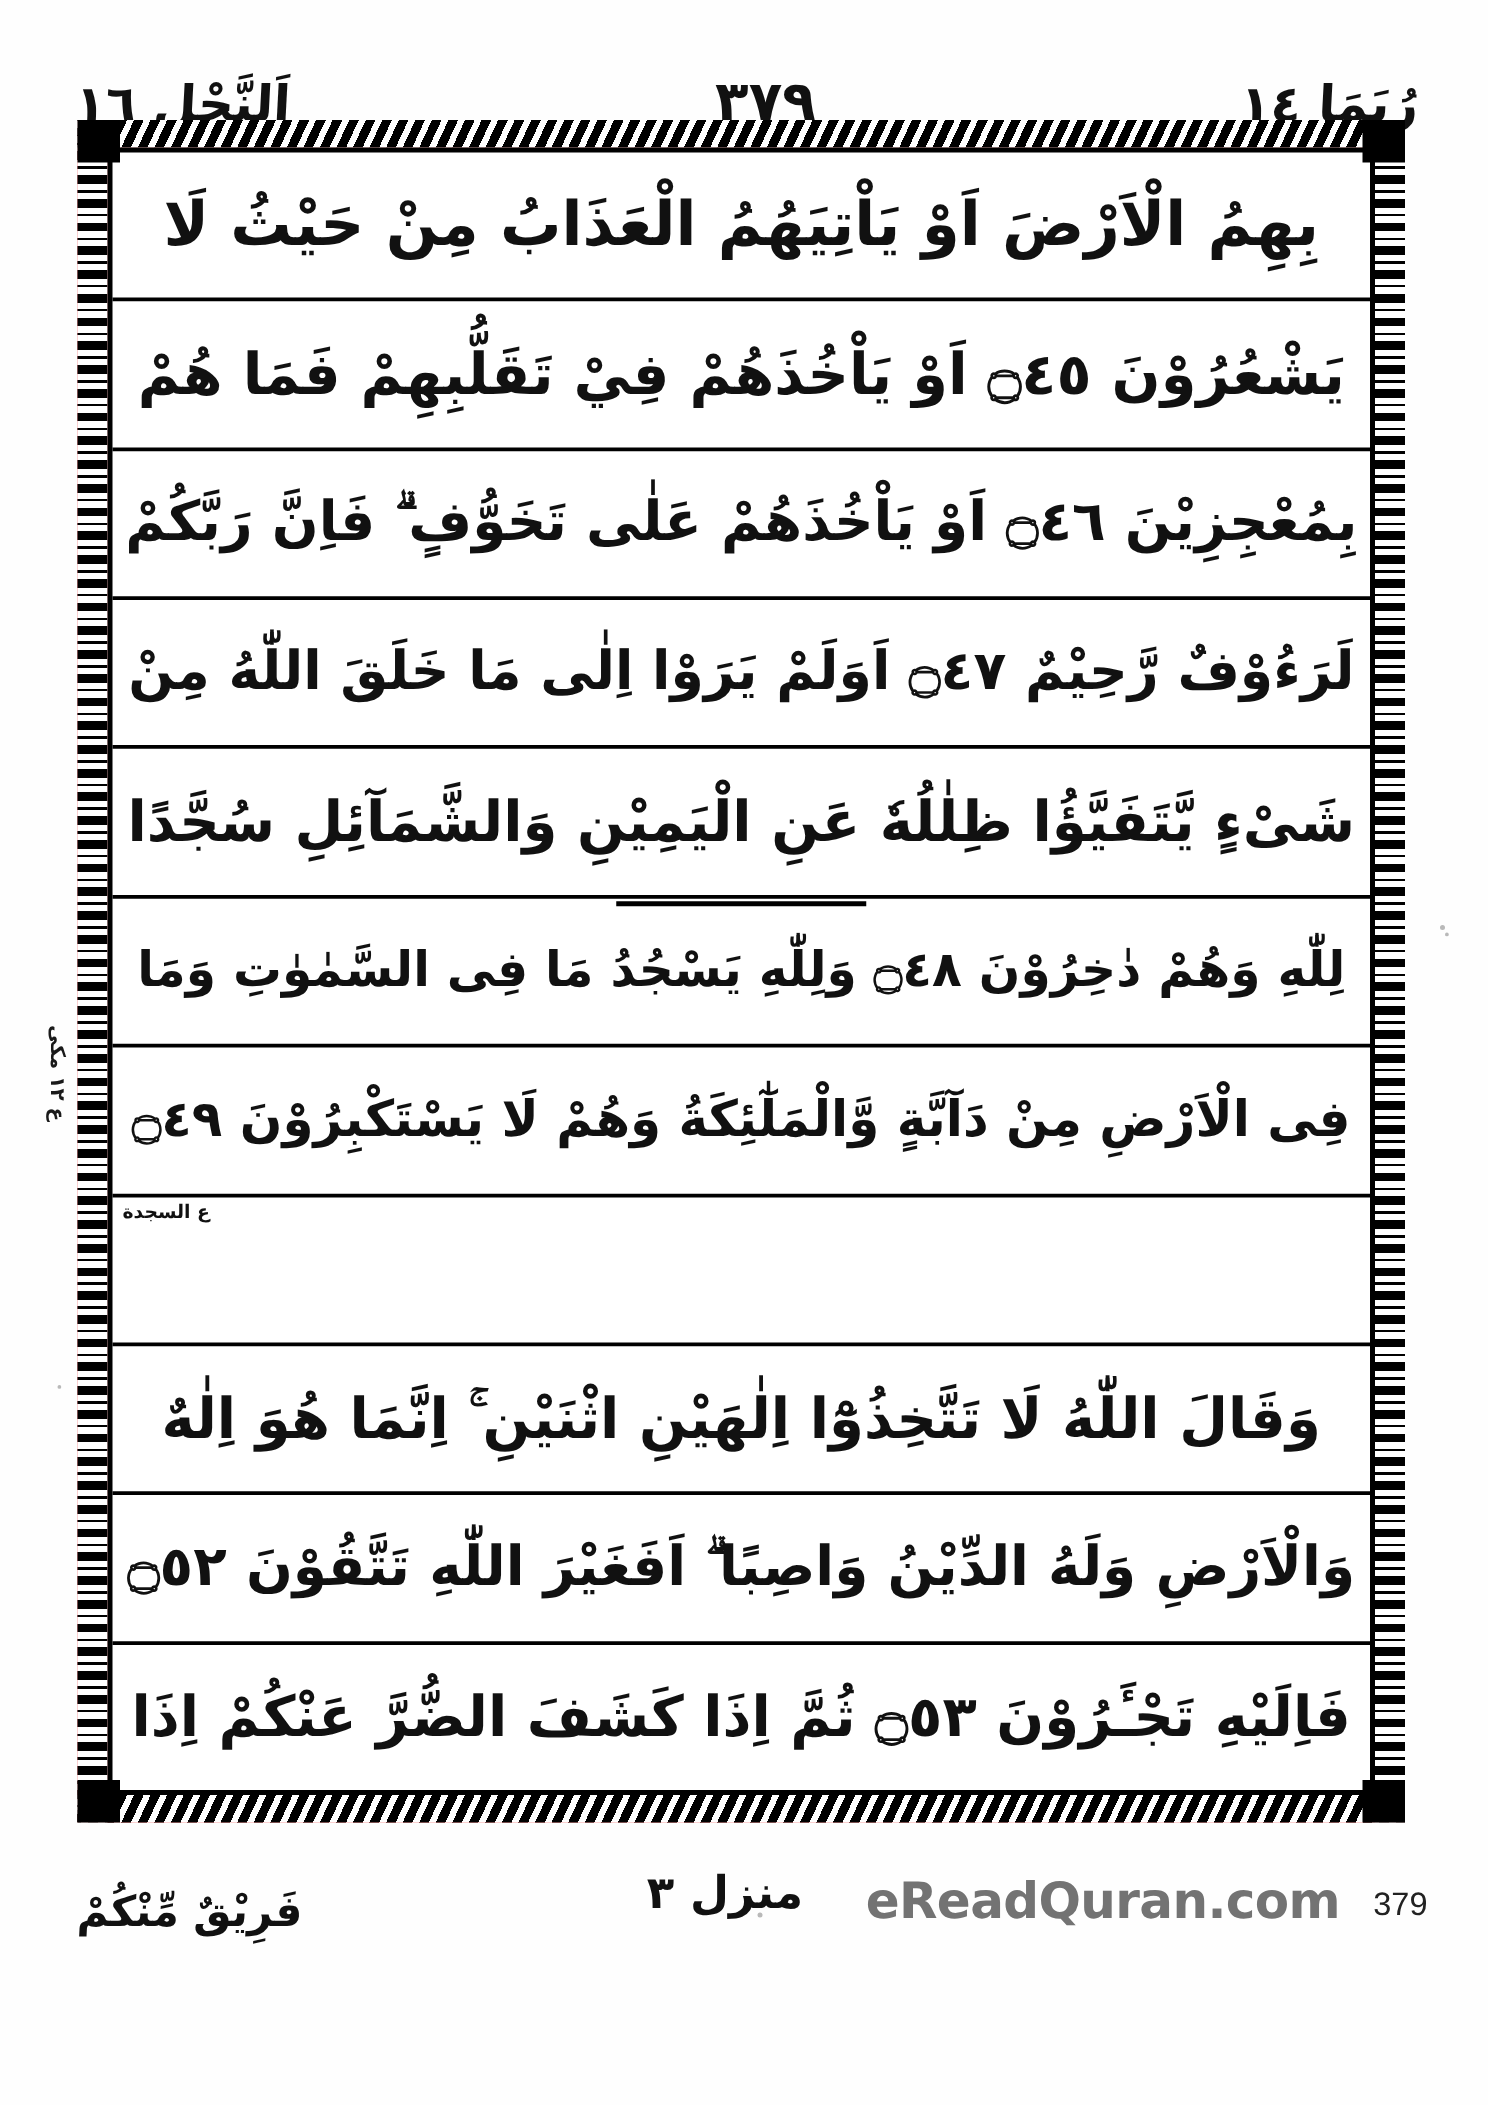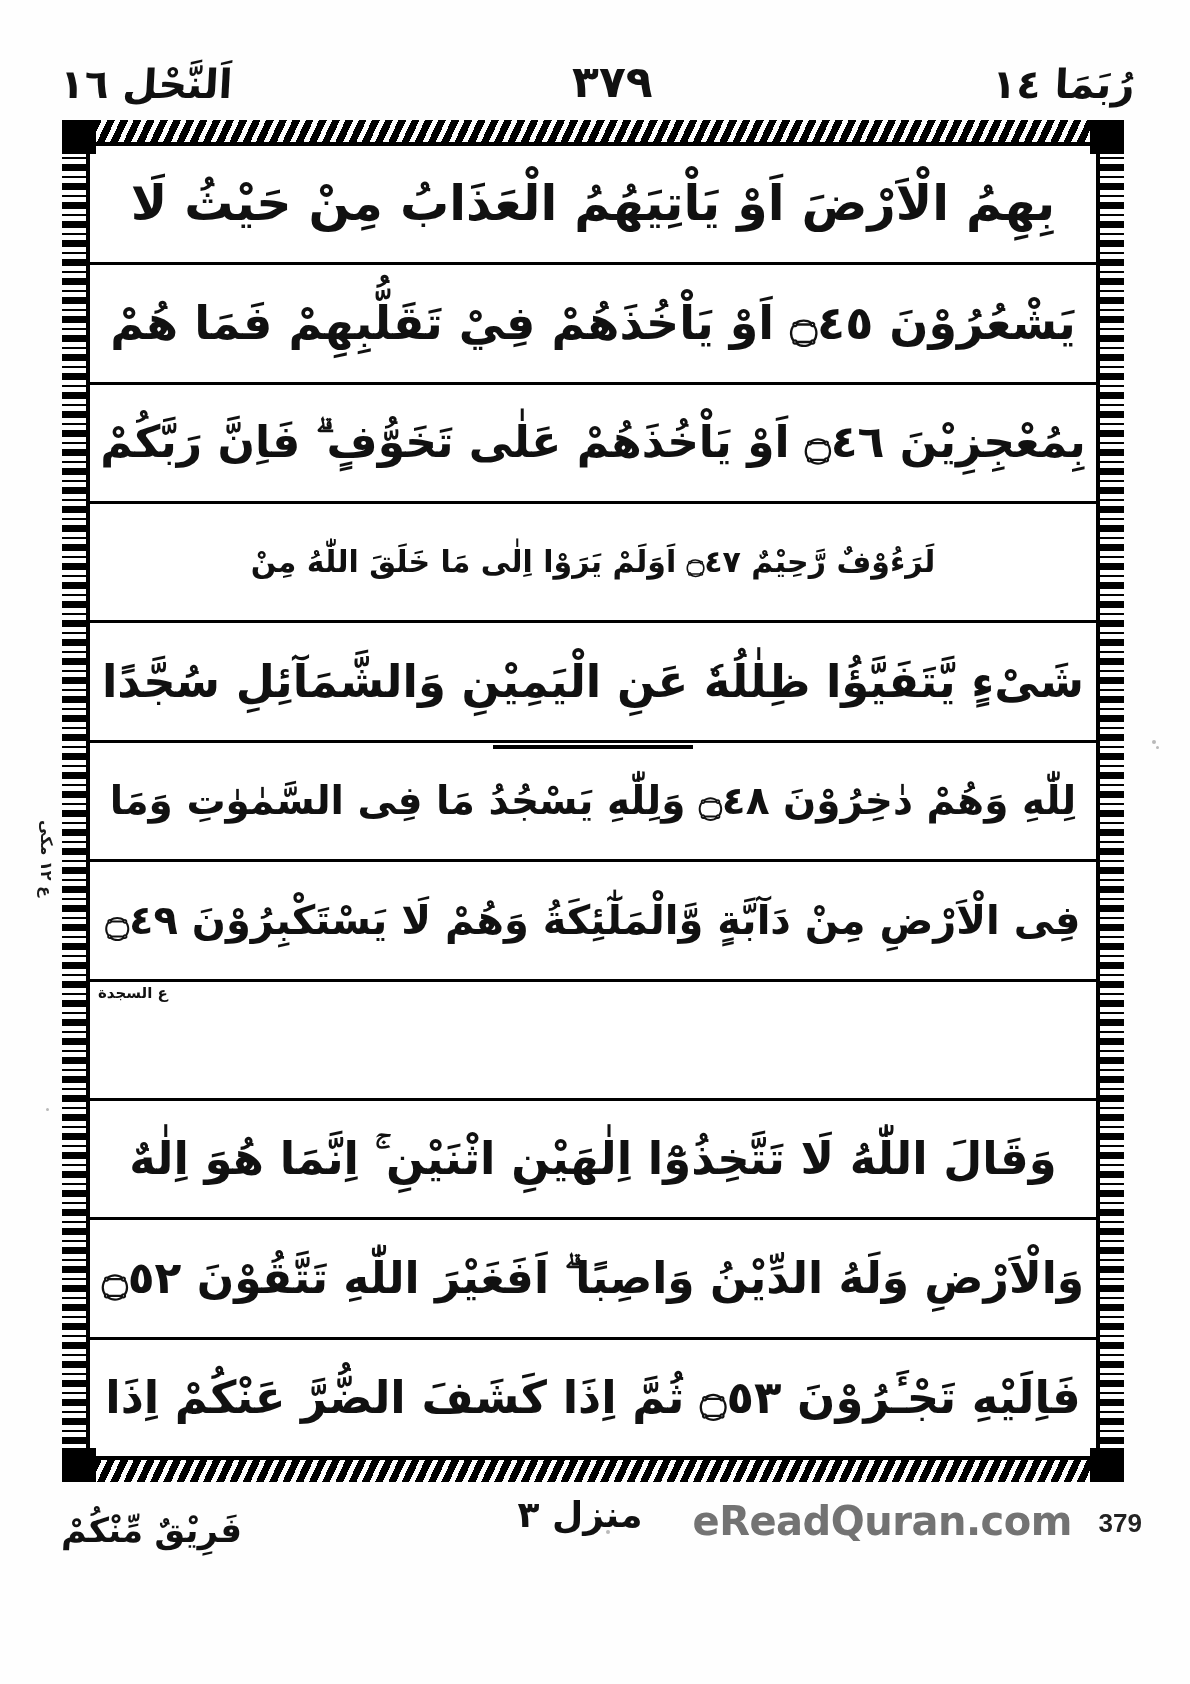--- a/index.html
+++ b/index.html
@@ -54,21 +54,21 @@
     letter-spacing: 2px;
   }
   .hdr-surah {
     font-size: 40px;
     transform: skewX(-3deg);
   }
 
   
   .frame {
     position: absolute;
-    top: 120px;
+    top: 96px;
     left: 62px;
     width: 1062px;
     height: 1362px;
     box-sizing: border-box;
     padding: 22px 24px;
     background: #ef4444;
   }
   .frame-ornament-top,
   .frame-ornament-bottom {
     position: absolute;
@@ -232,21 +232,21 @@
     letter-spacing: -0.5px;
     color: #737373;
     white-space: nowrap;
   }
   .footer-pagenum {
     position: absolute;
     right: 48px;
     top: 22px;
     font-family: "Liberation Sans", sans-serif;
     font-size: 26px;
-    font-weight: 700;
+    font-weight: 400;
     color: #222;
   }
 
   
   .speck {
     position: absolute;
     background: #b9b9b9;
     border-radius: 50%;
   }
 </style>
@@ -278,21 +278,21 @@
     <div class="ayah-line">
           <div class="ayah-text">بِهِمُ الْاَرْضَ اَوْ يَاْتِيَهُمُ الْعَذَابُ مِنْ حَيْثُ لَا</div>
         </div>
         <div class="ayah-line">
           <div class="ayah-text" style="font-size: 46px;">يَشْعُرُوْنَ ۝٤٥ اَوْ يَاْخُذَهُمْ فِيْ تَقَلُّبِهِمْ فَمَا هُمْ</div>
         </div>
         <div class="ayah-line tight">
           <div class="ayah-text" style="font-size: 44px;">بِمُعْجِزِيْنَ ۝٤٦ اَوْ يَاْخُذَهُمْ عَلٰى تَخَوُّفٍ ۗ فَاِنَّ رَبَّكُمْ</div>
         </div>
         <div class="ayah-line tight">
-          <div class="ayah-text" style="font-size: 30px;">لَرَءُوْفٌ رَّحِيْمٌ ۝٤٧ اَوَلَمْ يَرَوْا اِلٰى مَا خَلَقَ اللّٰهُ مِنْ</div>
+          <div class="ayah-text" style="font-size: 43px;">لَرَءُوْفٌ رَّحِيْمٌ ۝٤٧ اَوَلَمْ يَرَوْا اِلٰى مَا خَلَقَ اللّٰهُ مِنْ</div>
         </div>
         <div class="ayah-line">
           <div class="ayah-text" style="font-size: 45px;">شَىْءٍ يَّتَفَيَّؤُا ظِلٰلُهٗ عَنِ الْيَمِيْنِ وَالشَّمَآئِلِ سُجَّدًا</div>
         </div>
         <div class="ayah-line tighter">
           <div class="sajdah-rule"></div>
           <div class="ayah-text" style="font-size: 39px;">لِلّٰهِ وَهُمْ دٰخِرُوْنَ ۝٤٨ وَلِلّٰهِ يَسْجُدُ مَا فِى السَّمٰوٰتِ وَمَا</div>
         </div>
         <div class="ayah-line tighter">
           <div class="ayah-text" style="font-size: 40px;">فِى الْاَرْضِ مِنْ دَآبَّةٍ وَّالْمَلٰٓئِكَةُ وَهُمْ لَا يَسْتَكْبِرُوْنَ ۝٤٩</div>

